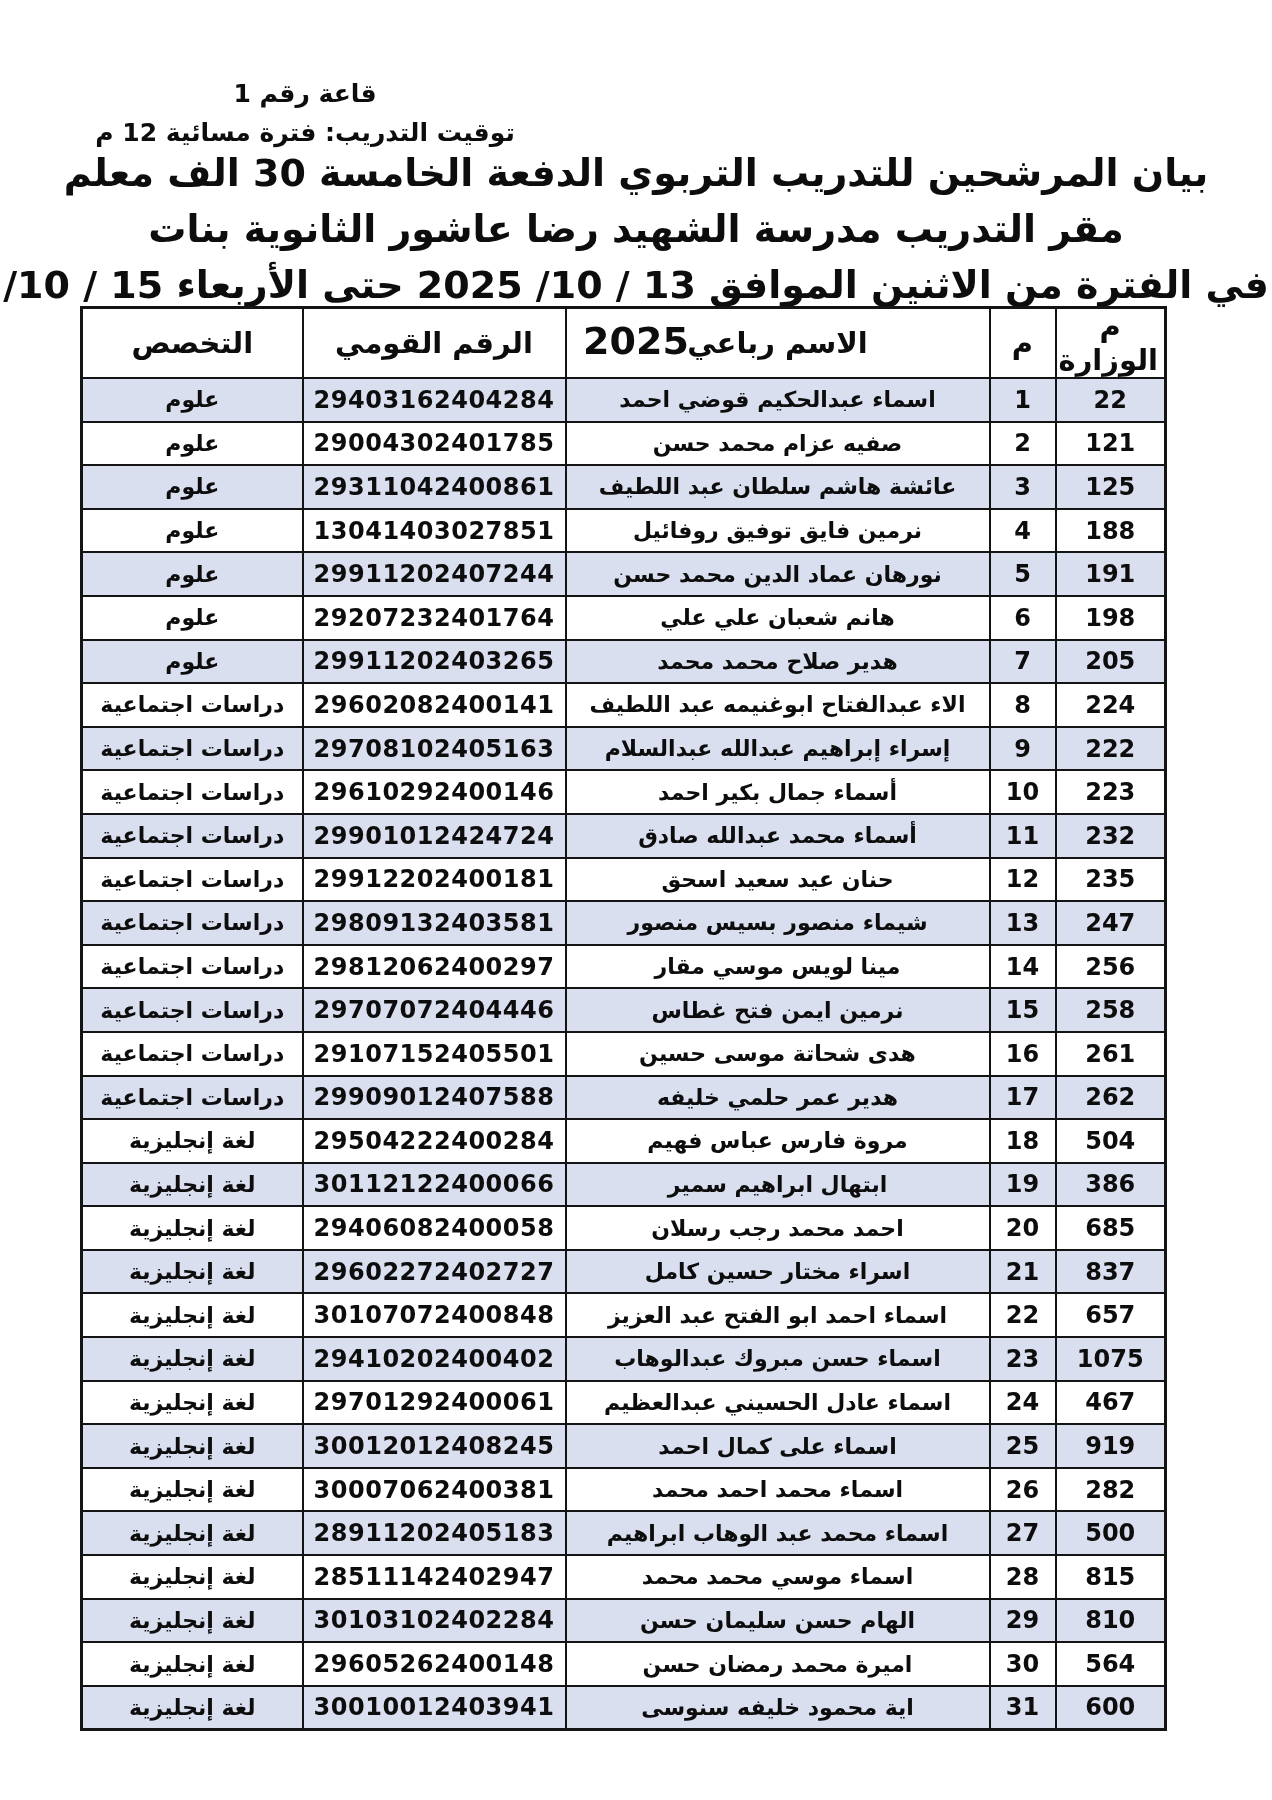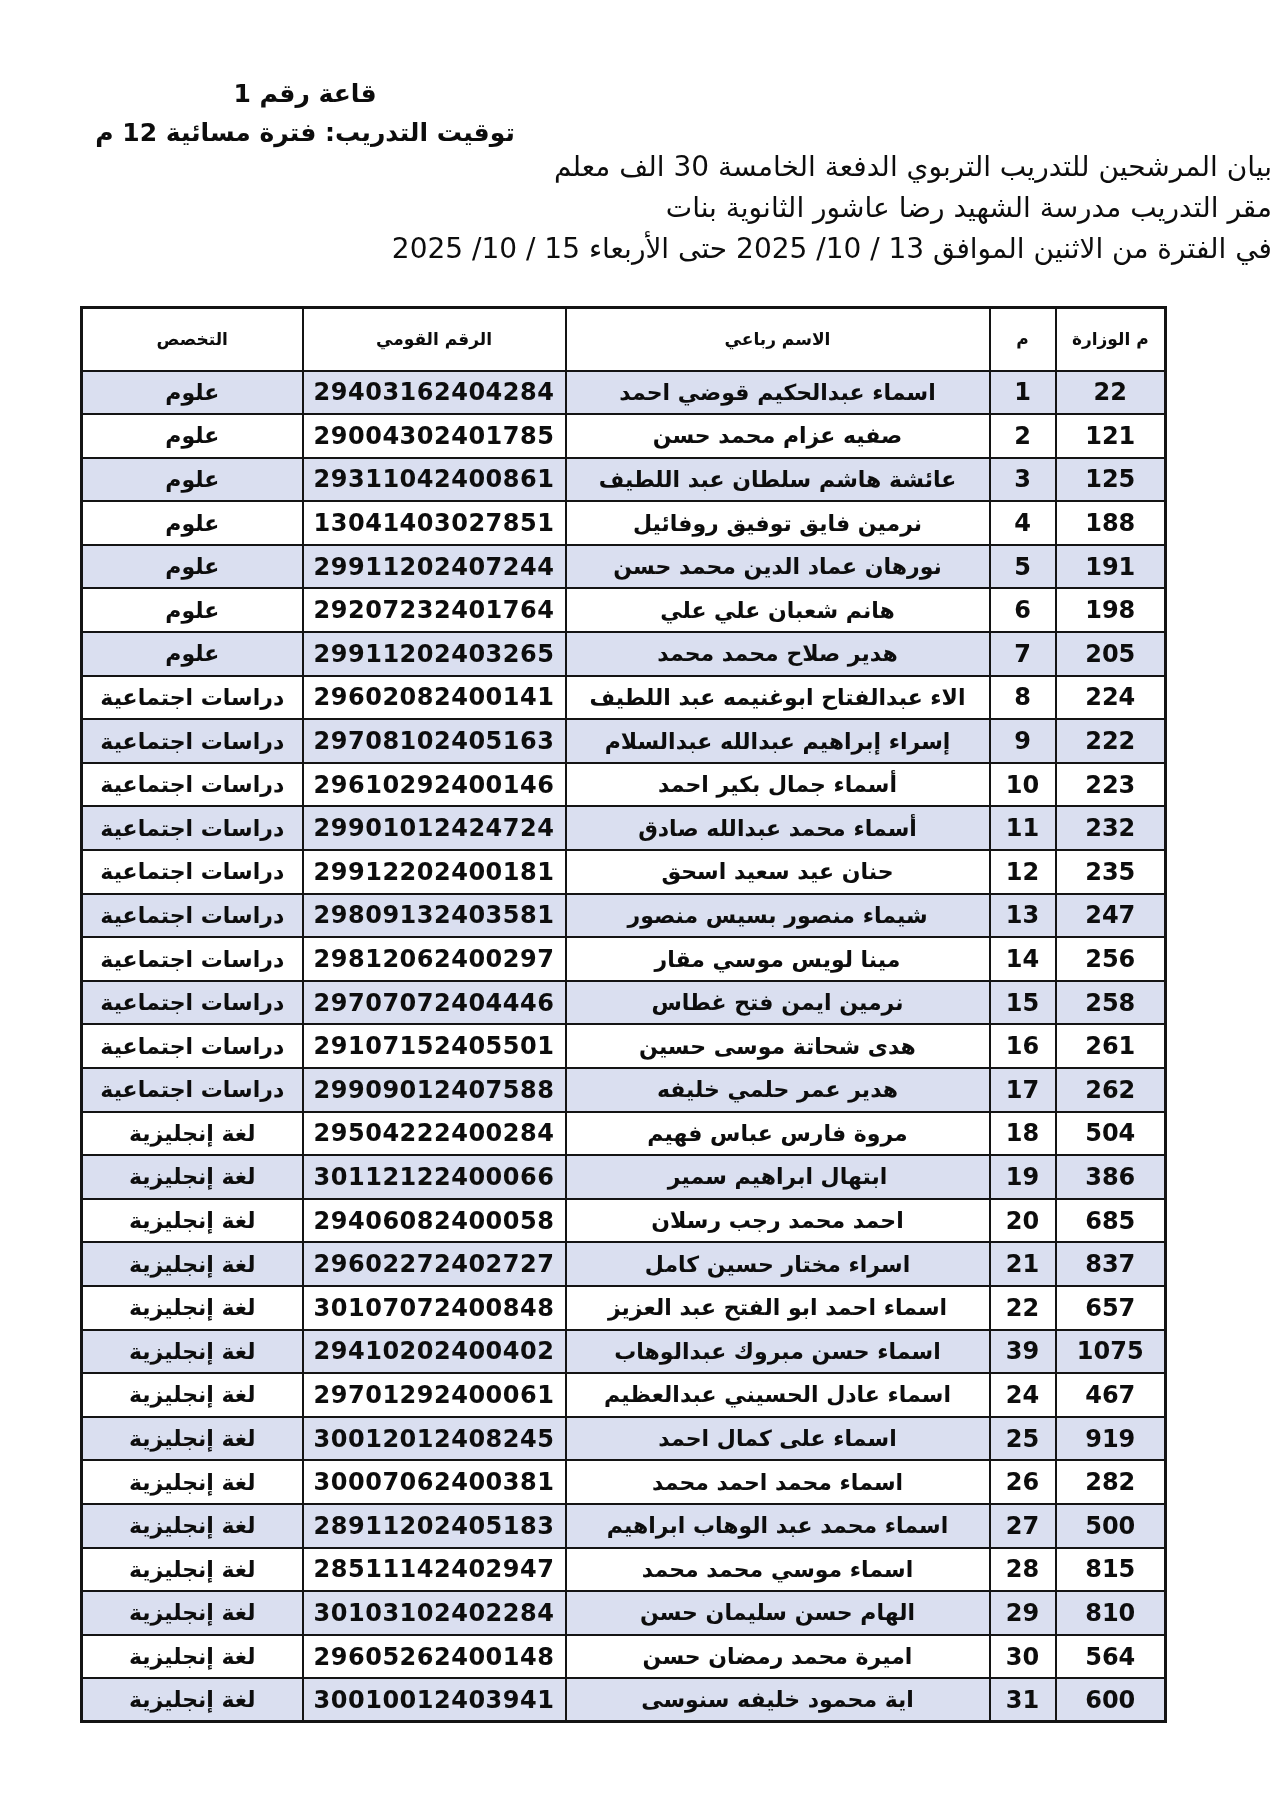--- a/index.html
+++ b/index.html
@@ -17,41 +17,41 @@
     text-align:center;direction:rtl;
     font-weight:bold;font-size:25px;line-height:1.7;
   }
   .room-block{
     position:absolute;top:60px;left:80px;width:450px;
     text-align:center;direction:rtl;
     font-weight:bold;font-size:25px;line-height:1.55;margin-top:15px;
   }
   .titles{
     position:absolute;top:146px;left:0;width:100%;
-    direction:rtl;
-    font-weight:normal;font-size:28px;line-height:1.47;
+    text-align:center;direction:rtl;
+    font-weight:bold;font-size:38px;line-height:1.47;
   }
   table.roster{
     position:absolute;top:306px;left:80px;
     width:1084px;
     border-collapse:collapse;
     direction:rtl;
     table-layout:fixed;
   }
   table.roster th, table.roster td{
     border:2px solid #141414;
     text-align:center;vertical-align:middle;
     font-weight:bold;
     padding:0 6px;
     overflow:hidden;
   }
   table.roster{border:3px solid #141414;}
   table.roster thead tr{height:63px;}
   table.roster tbody tr{height:43.6px;}
-  th{font-size:17px;}
+  th{font-size:29px;}
   td.c-name{font-size:22px;}
   td.c-spec{font-size:22px;}
   td.c-id{font-size:24px;letter-spacing:0.5px;}
   td.c-num{font-size:24px;}
   tr.shaded td{background:#dadff0;}
 </style>
 </head>
 <body>
 
 <div class="page">
@@ -235,21 +235,21 @@
         </tr>
         <tr>
           <td class="c-num">657</td>
           <td class="c-num">22</td>
           <td class="c-name">اسماء احمد ابو الفتح عبد العزيز</td>
           <td class="c-id">30107072400848</td>
           <td class="c-spec">لغة إنجليزية</td>
         </tr>
         <tr class="shaded">
           <td class="c-num">1075</td>
-          <td class="c-num">39</td>
+          <td class="c-num">23</td>
           <td class="c-name">اسماء حسن مبروك عبدالوهاب</td>
           <td class="c-id">29410202400402</td>
           <td class="c-spec">لغة إنجليزية</td>
         </tr>
         <tr>
           <td class="c-num">467</td>
           <td class="c-num">24</td>
           <td class="c-name">اسماء عادل الحسيني عبدالعظيم</td>
           <td class="c-id">29701292400061</td>
           <td class="c-spec">لغة إنجليزية</td>

